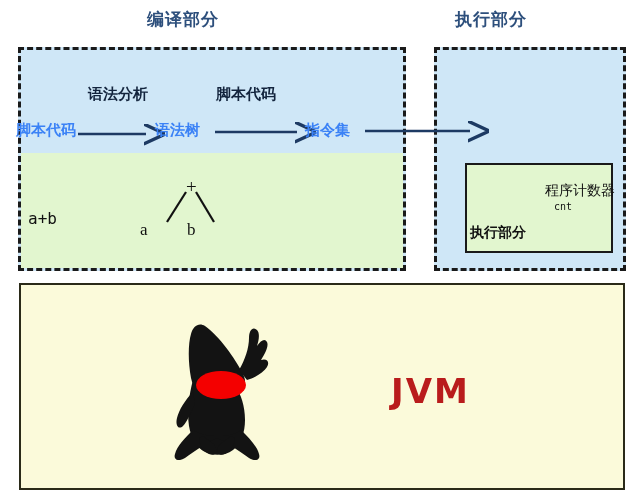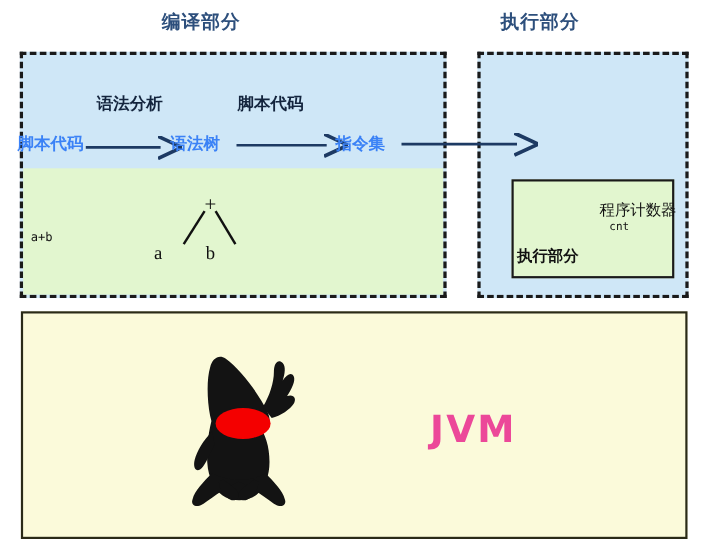--- a/index.html
+++ b/index.html
@@ -92,21 +92,21 @@
     font-family: "Liberation Serif", "DejaVu Serif", serif;
   }
   #ast-plus { left: 186px; top: 176px; font-size: 19px; }
   #ast-a    { left: 140px; top: 220px; }
   #ast-b    { left: 187px; top: 220px; }
 
   
   #expr-source {
     position: absolute;
     left: 28px; top: 209px;
-    font-size: 11px;
+    font-size: 16px;
     color: #111111;
     font-family: "DejaVu Sans Mono", "Liberation Mono", monospace;
   }
   #bytecode {
     position: absolute;
     left: 287px; top: 170px;
     font-size: 18px;
     line-height: 25px;
     color: #111111;
     font-family: "DejaVu Sans Mono", "Liberation Mono", monospace;
@@ -157,21 +157,21 @@
     background: #fbfada;
     border: 2px solid #2a2a18;
     box-sizing: border-box;
   }
   #jvm-label {
     position: absolute;
     left: 391px; top: 371px;
     font-size: 34px;
     font-weight: bold;
     letter-spacing: 2px;
-    color: #ec4899;
+    color: #b91c1c;
     font-family: "DejaVu Sans", sans-serif;
   }
   #duke-wrap {
     position: absolute;
     left: 163px; top: 308px;
     width: 112px; height: 152px;
   }
 </style>
 </head>
 <body>

